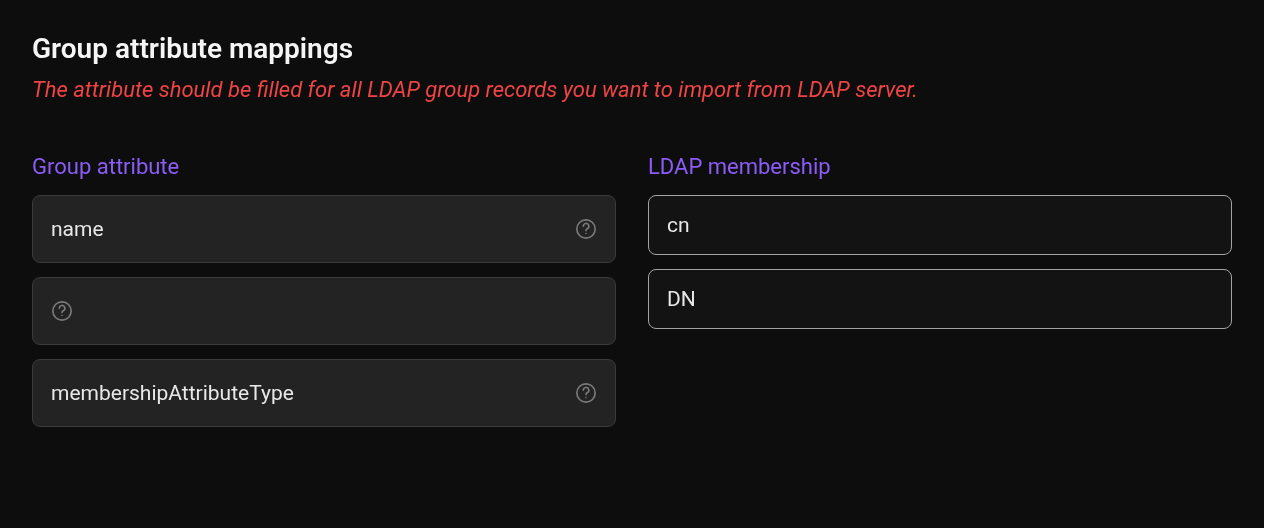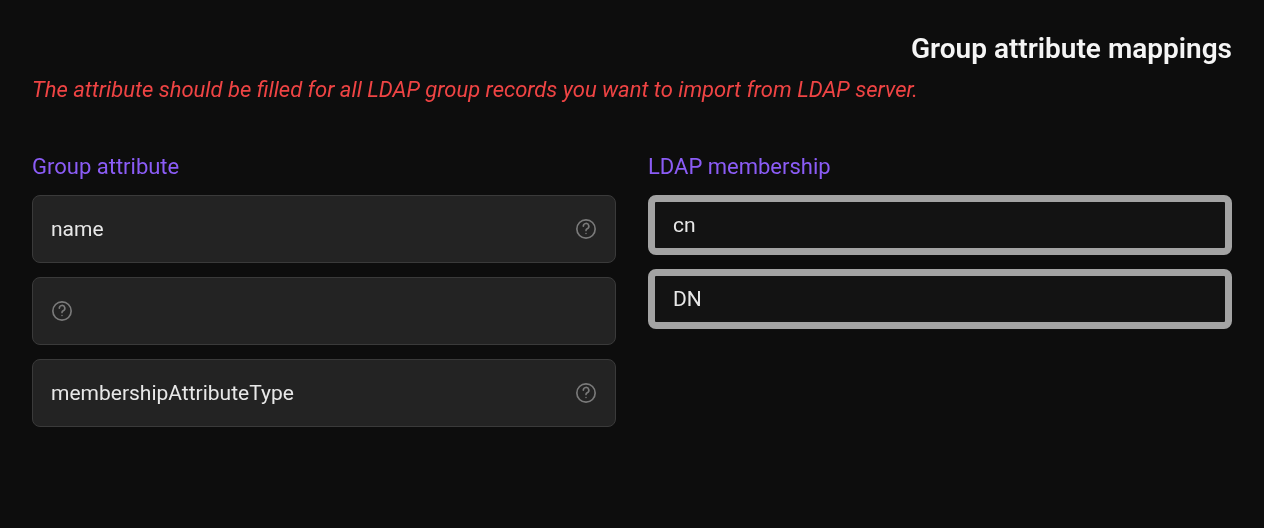--- a/index.html
+++ b/index.html
@@ -13,21 +13,20 @@
       width: 1264px;
       height: 528px;
       padding: 32px;
       color: #e8e8e8;
     }
     .section-title {
       font-size: 28px;
       font-weight: 600;
       color: #f5f5f5;
       margin-bottom: 8px;
-      text-align: right;
     }
     .section-description {
       font-size: 22px;
       color: #ef4444;
       line-height: 1.5;
       margin-bottom: 48px;
       max-width: 1100px;
       font-style: italic;
     }
     .columns {
@@ -55,21 +54,21 @@
       border-radius: 8px;
       padding: 0 18px;
       height: 68px;
       font-size: 21px;
       color: #e8e8e8;
     }
     .field-input {
       display: flex;
       align-items: center;
       background: #131313;
-      border: 7px solid #a3a3a3;
+      border: 1px solid #a3a3a3;
       border-radius: 8px;
       padding: 0 18px;
       height: 60px;
     }
     .field-input input {
       width: 100%;
       background: transparent;
       border: none;
       outline: none;
       font-size: 21px;

